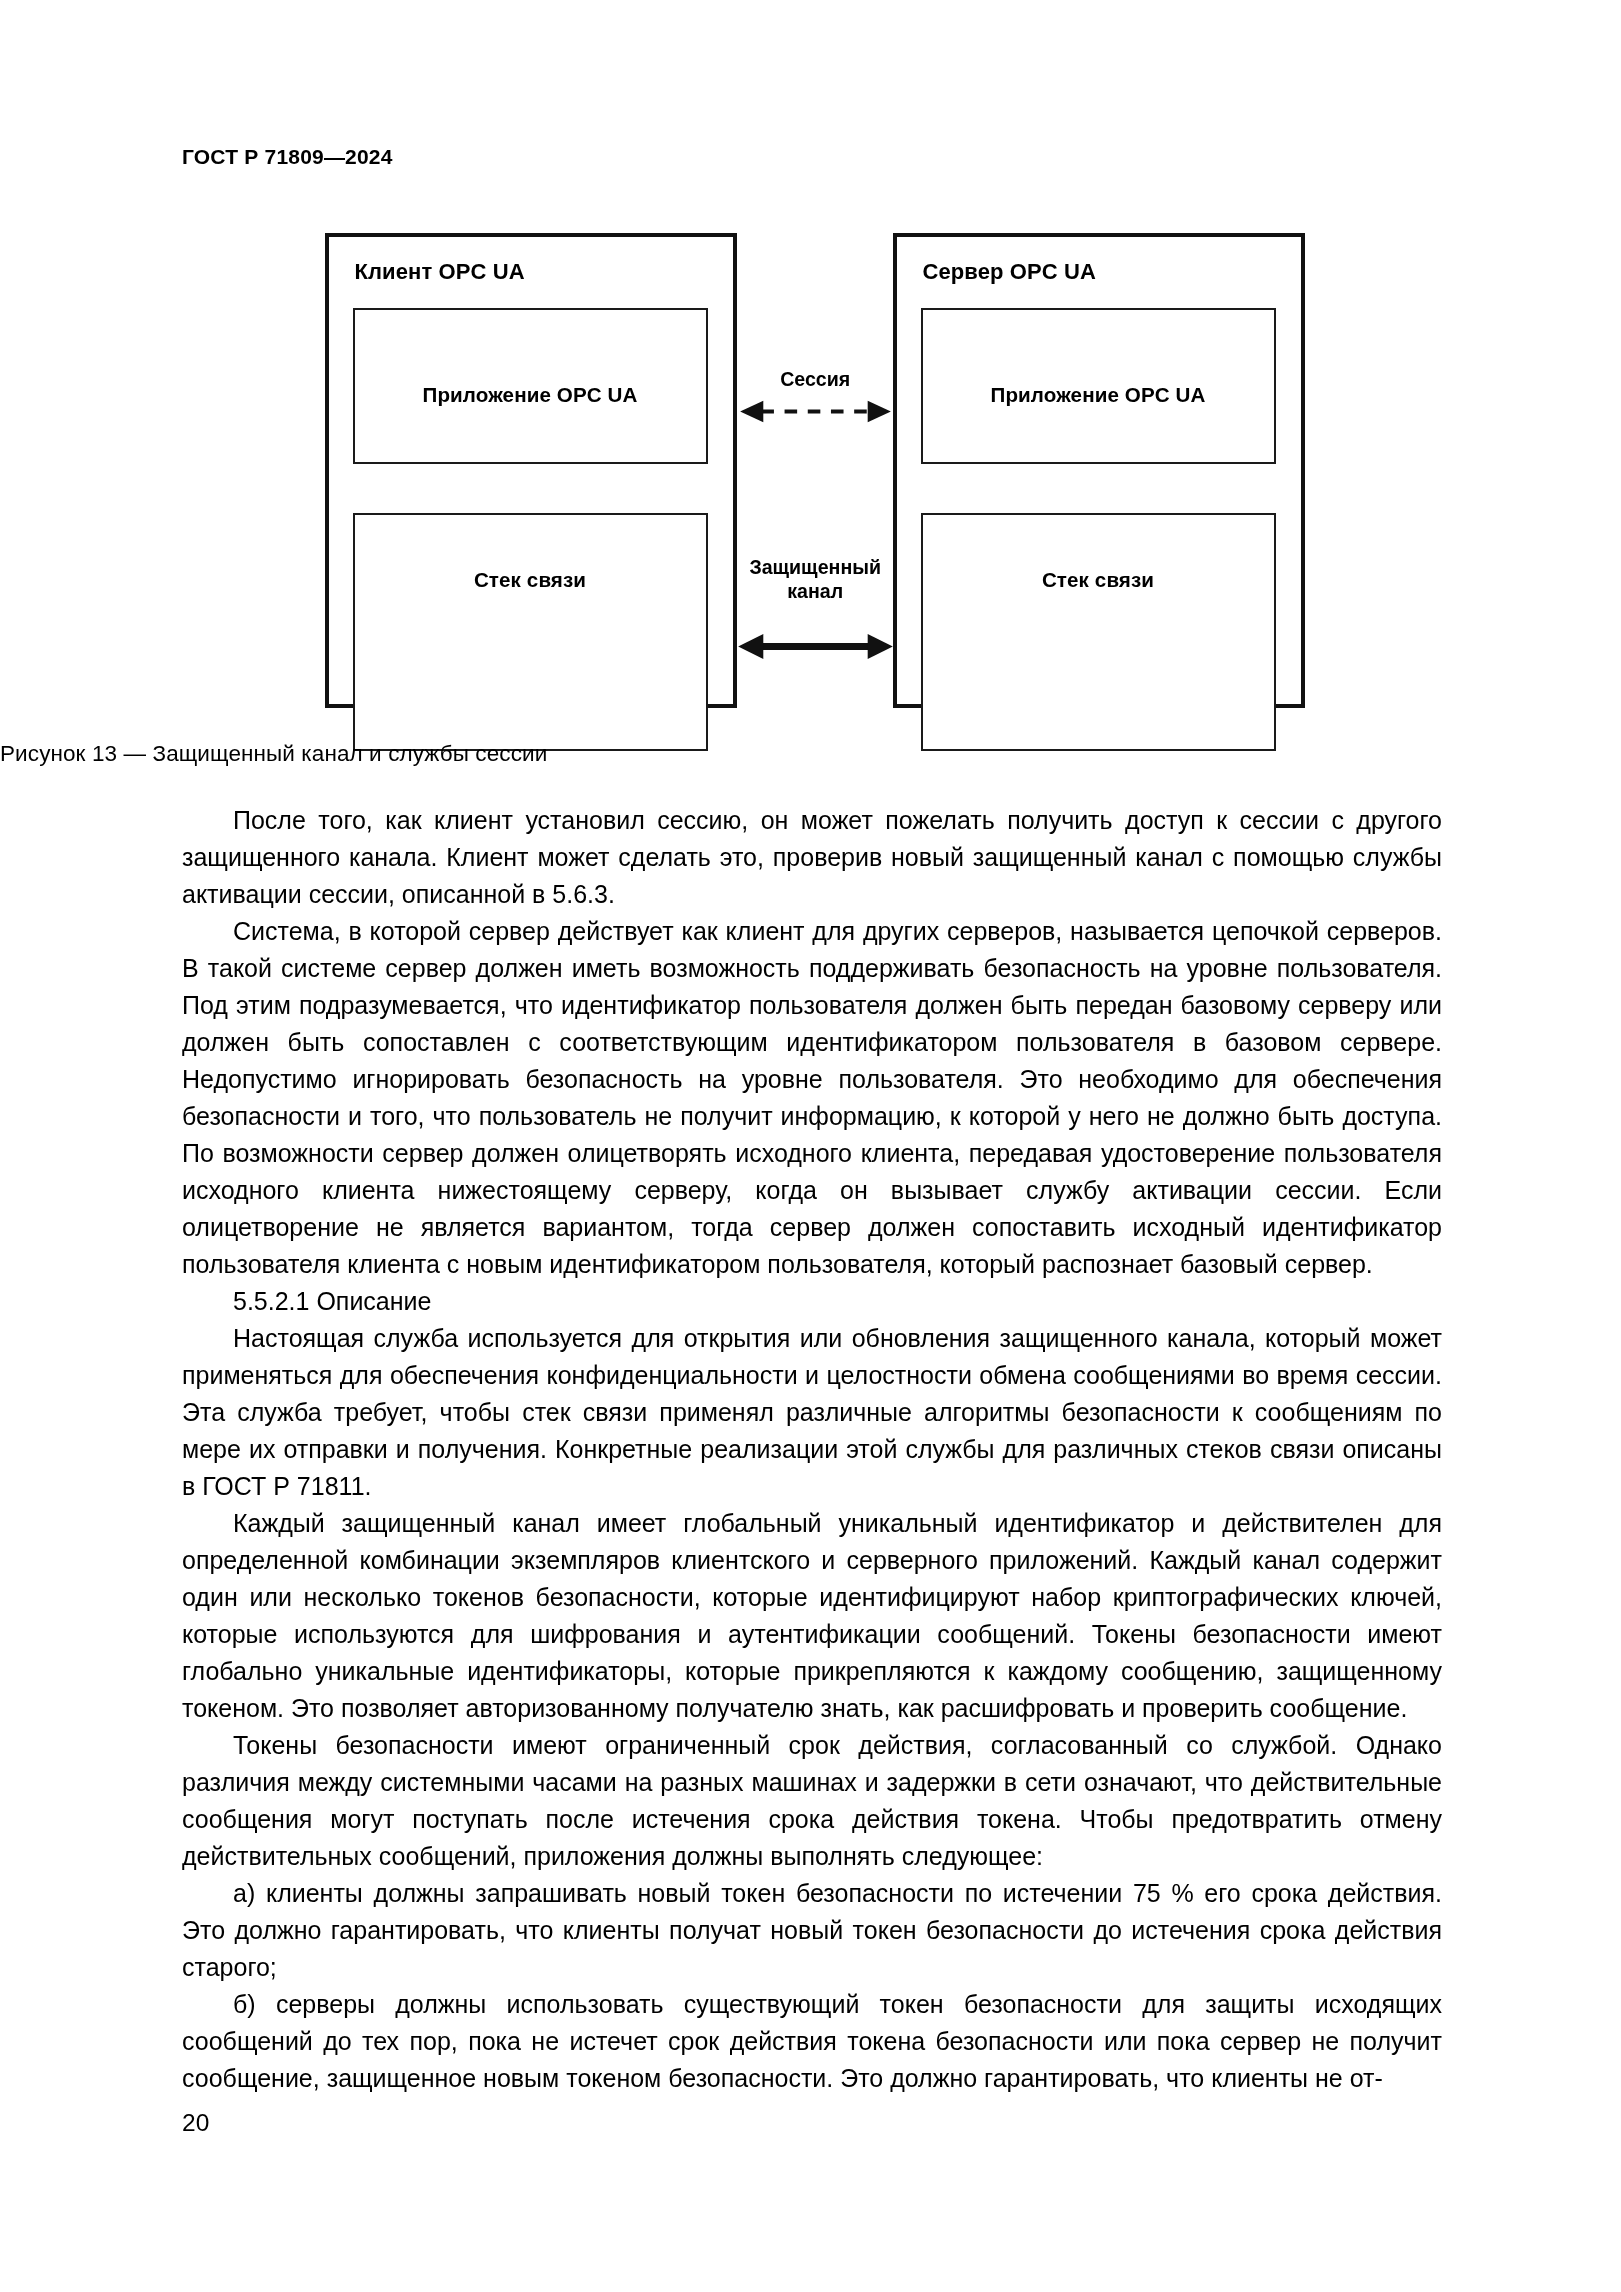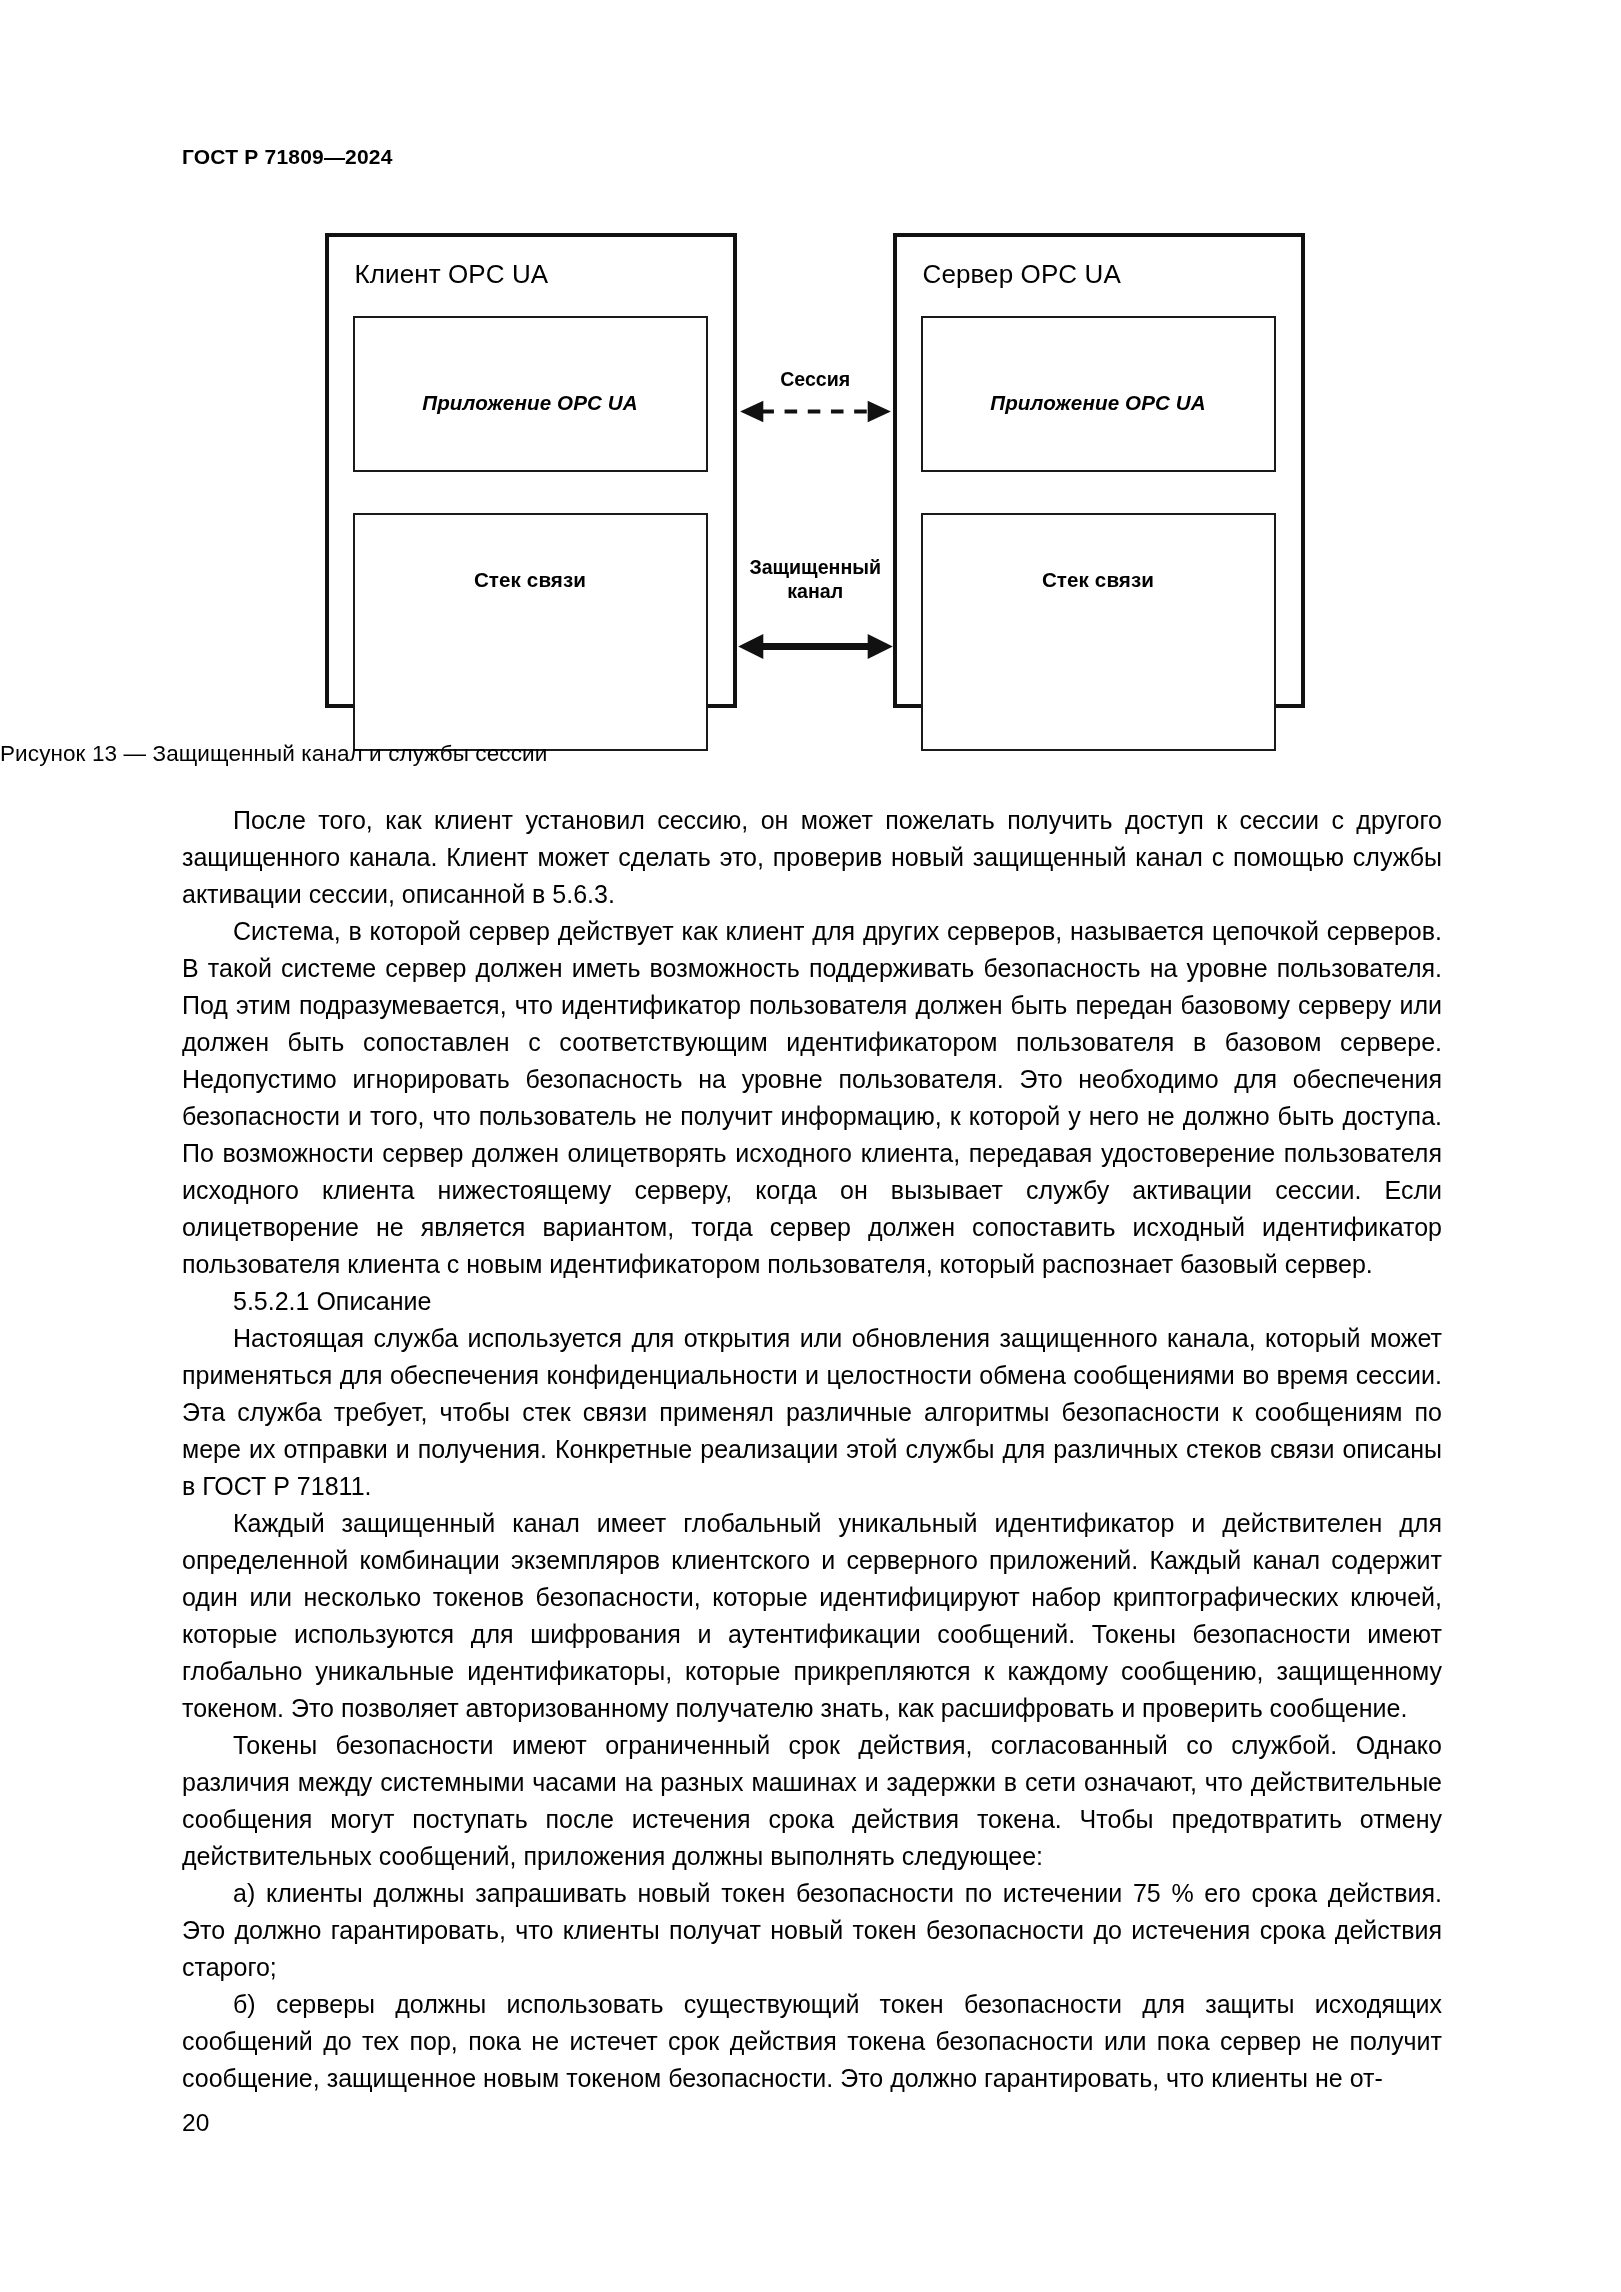--- a/index.html
+++ b/index.html
@@ -52,35 +52,35 @@
     box-sizing: border-box;
     background: #fff;
   }
   .panel.client { left: 0; }
   .panel.server { left: 568px; }
 
   .panel-title {
     position: absolute;
     left: 25.5px;
     top: 21.6px;
-    font-size: 26px;
-    font-weight: normal;
+    font-size: 22px;
+    font-weight: bold;
     letter-spacing: 0.1px;
     white-space: nowrap;
   }
 
   .inner-box {
     position: absolute;
     left: 23.5px;
     width: 355px;
     border: 2.9px solid #1a1a1a;
     box-sizing: border-box;
     background: #fff;
   }
-  .inner-box.app   { top: 79px;  height: 156px; font-style: italic; }
+  .inner-box.app   { top: 71px;  height: 156px; }
   .inner-box.stack { top: 276px; height: 238px; }
 
   .inner-label {
     position: absolute;
     left: 0;
     right: 0;
     text-align: center;
     font-size: 20.6px;
     font-weight: bold;
     letter-spacing: 0.1px;

